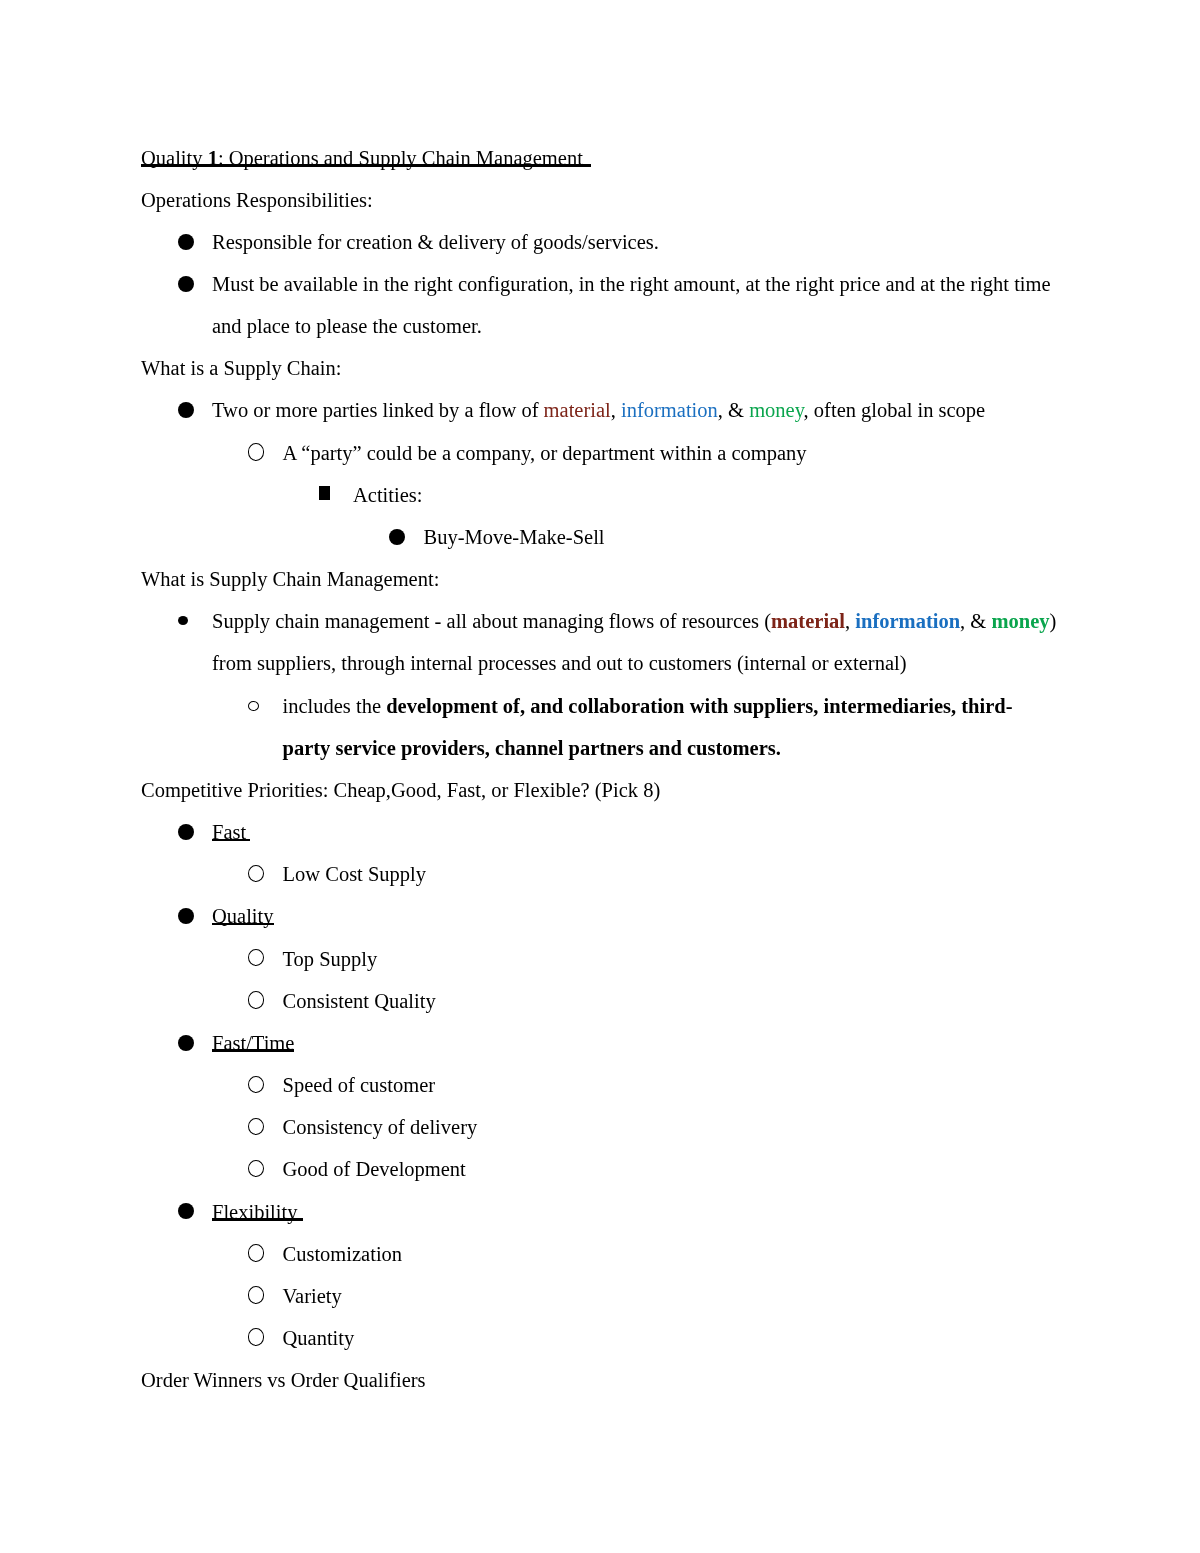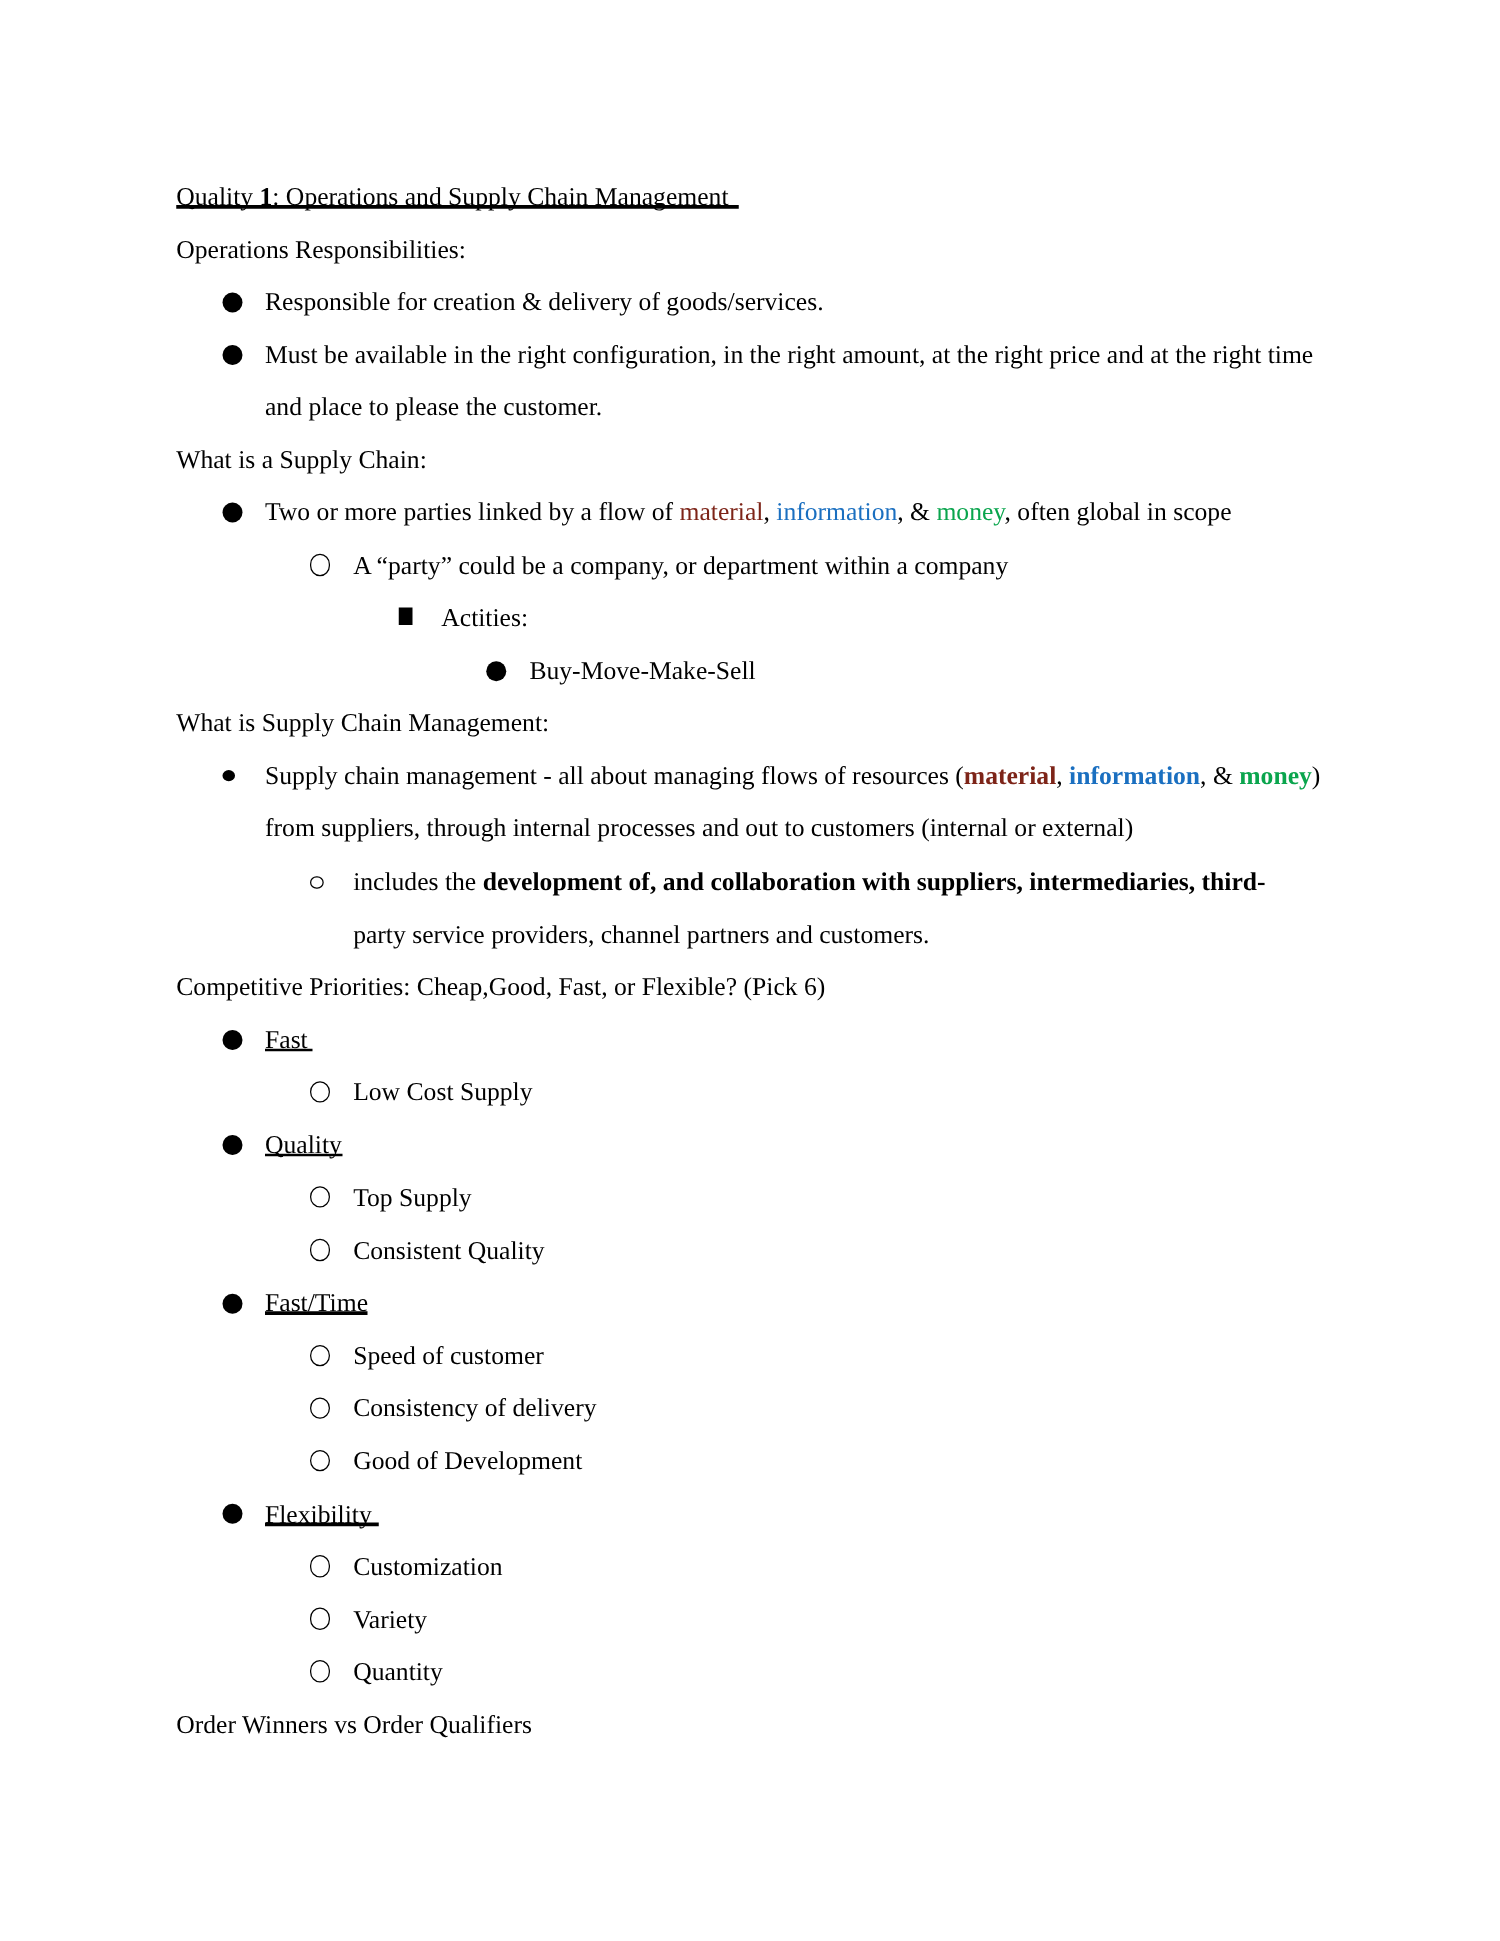--- a/index.html
+++ b/index.html
@@ -34,22 +34,22 @@
 <div class="bul bul-square" style="left:318.9px;top:485.58px;width:11.4px;height:14.0px"></div>
 <div class="txt-line" style="left:353px;top:494.78px"><span>Actities:</span></div>
 <div class="bul bul-disc" style="left:389.3px;top:528.74px;width:16.0px;height:16.2px"></div>
 <div class="txt-line" style="left:423.5px;top:536.94px"><span>Buy-Move-Make-Sell</span></div>
 <div class="txt-line" style="left:141px;top:579.1px"><span>What is Supply Chain Management:</span></div>
 <div class="bul bul-disc" style="left:177.9px;top:616.41px;width:10.0px;height:8.9px"></div>
 <div class="txt-line" style="left:212px;top:621.26px"><span>Supply chain management - all about managing flows of resources (</span><span style="font-weight:700;color:#7D2418">material</span><span>, </span><span style="font-weight:700;color:#1A6FC0">information</span><span>, &amp; </span><span style="font-weight:700;color:#0AA54D">money</span><span>)</span></div>
 <div class="txt-line" style="left:212px;top:663.42px"><span>from suppliers, through internal processes and out to customers (internal or external)</span></div>
 <div class="bul bul-circle" style="left:248.0px;top:700.73px;width:10.6px;height:10.1px;border-width:1.9px"></div>
 <div class="txt-line" style="left:282.5px;top:705.58px"><span>includes the </span><span style="font-weight:700">development of, and collaboration with suppliers, intermediaries, third-</span></div>
-<div class="txt-line" style="left:282.5px;top:747.74px"><span style="font-weight:400">party service providers, channel partners and customers.</span></div>
-<div class="txt-line" style="left:141px;top:789.9px"><span>Competitive Priorities: Cheap,Good, Fast, or Flexible? (Pick 6)</span></div>
+<div class="txt-line" style="left:282.5px;top:747.74px"><span style="font-weight:700">party service providers, channel partners and customers.</span></div>
+<div class="txt-line" style="left:141px;top:789.9px"><span>Competitive Priorities: Cheap,Good, Fast, or Flexible? (Pick 8)</span></div>
 <div class="bul bul-disc" style="left:177.5px;top:823.86px;width:16.0px;height:16.2px"></div>
 <div class="txt-line" style="left:212px;top:832.06px"><span>Fast</span></div>
 <div class="u" style="left: 212px; top: 838.66px; width: 37.6094px;"></div>
 <div class="bul bul-circle" style="left:247.8px;top:864.72px;width:16.6px;height:17.4px;border-width:1.5px"></div>
 <div class="txt-line" style="left:282.5px;top:874.22px"><span>Low Cost Supply</span></div>
 <div class="bul bul-disc" style="left:177.5px;top:908.18px;width:16.0px;height:16.2px"></div>
 <div class="txt-line" style="left:212px;top:916.38px"><span>Quality</span></div>
 <div class="u" style="left: 212px; top: 922.98px; width: 61.5px;"></div>
 <div class="bul bul-circle" style="left:247.8px;top:949.04px;width:16.6px;height:17.4px;border-width:1.5px"></div>
 <div class="txt-line" style="left:282.5px;top:958.54px"><span>Top Supply</span></div>

